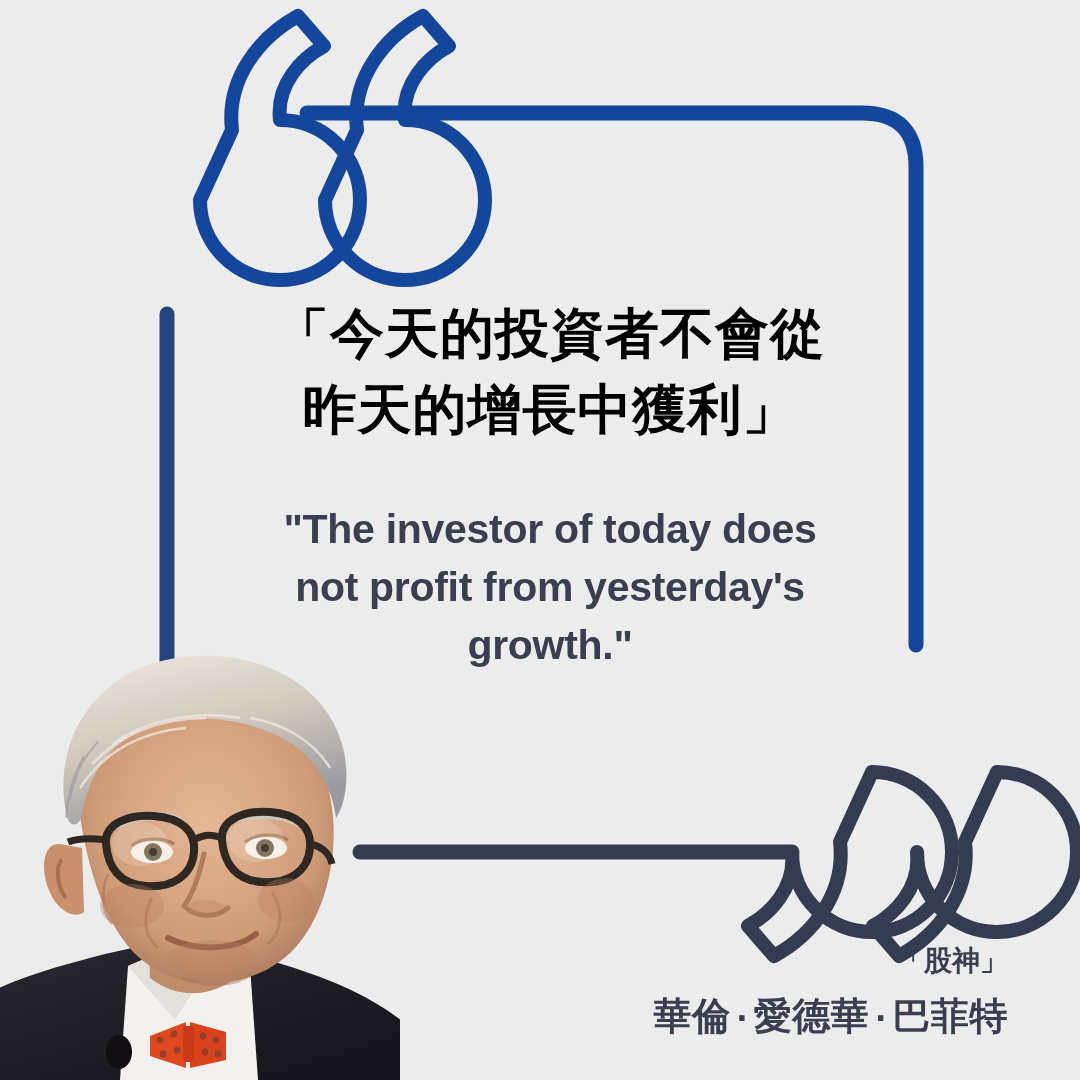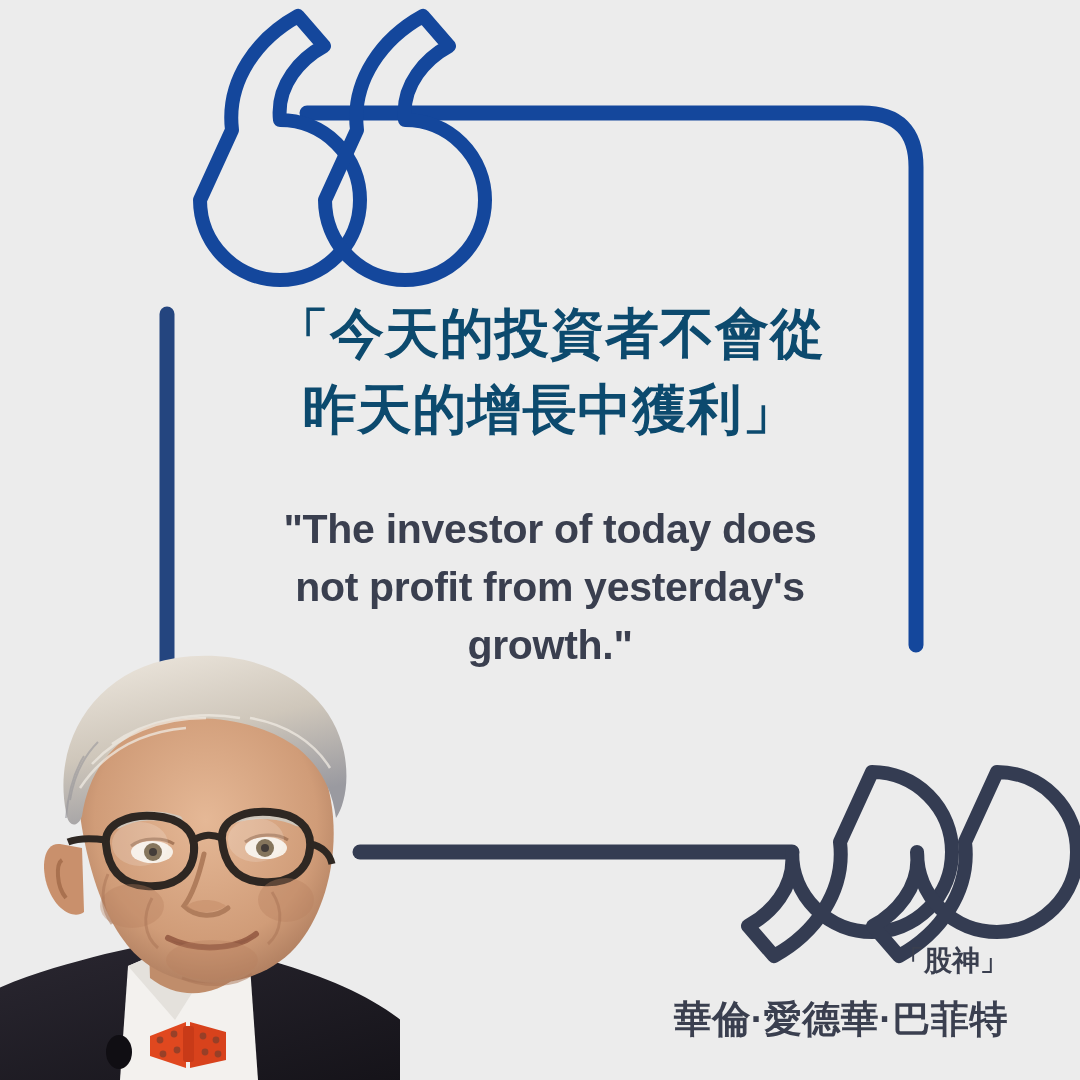--- a/index.html
+++ b/index.html
@@ -25,21 +25,21 @@
     pointer-events: none;
   }
 
   
   .quote-cn {
     position: absolute;
     left: 250px;
     top: 296px;
     width: 600px;
     text-align: center;
-    color: #0c4a6e;
+    color: #000000;
     font-size: 54px;
     line-height: 76px;
     font-weight: 700;
     letter-spacing: 1px;
     font-family: "DejaVu Sans", "Liberation Sans", sans-serif;
     white-space: pre-line;
   }
   .quote-en {
     position: absolute;
     left: 240px;
@@ -68,21 +68,21 @@
   .attr-name {
     position: absolute;
     right: 72px;
     top: 996px;
     color: #3a3f4f;
     font-size: 38px;
     line-height: 46px;
     font-weight: 700;
     text-align: right;
     letter-spacing: 0.5px;
-    font-family: Liberation Sans, sans-serif;
+    font-family: Liberation Mono, monospace;
     margin-left: 18px;
   }
 
   
   #photo {
     position: absolute;
     left: 0;
     bottom: 0;
     width: 400px;
     height: 432px;

